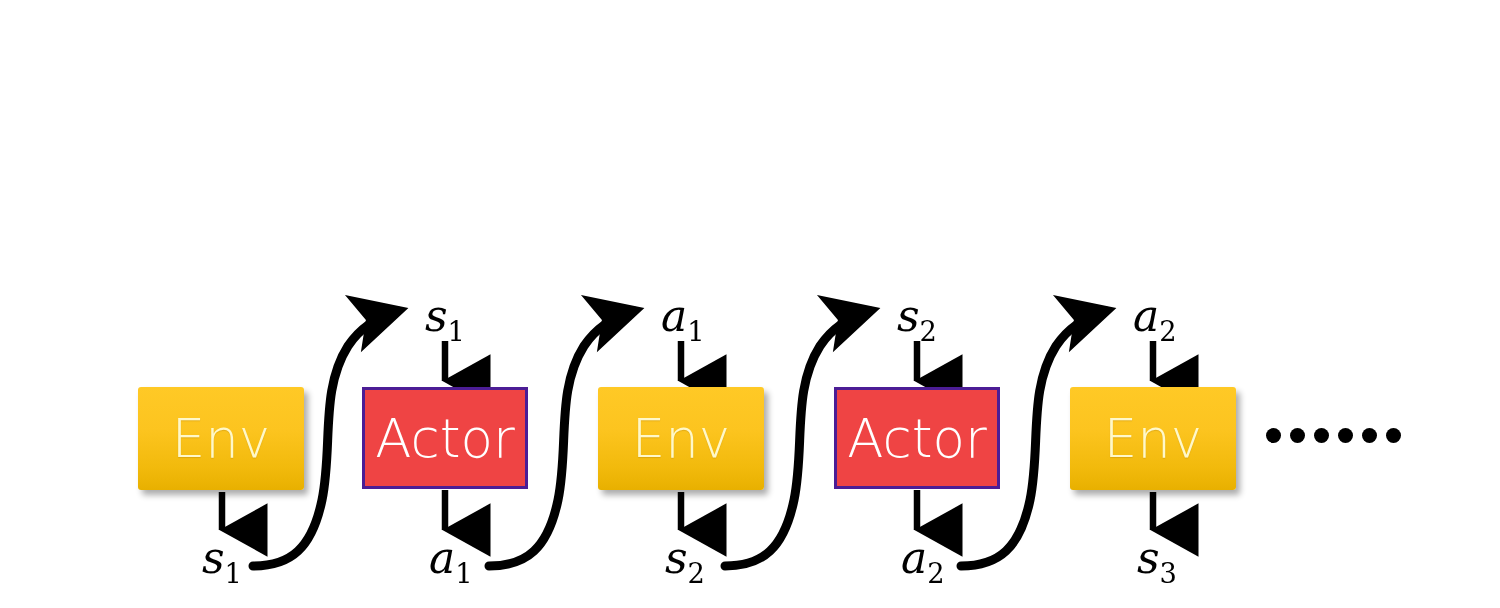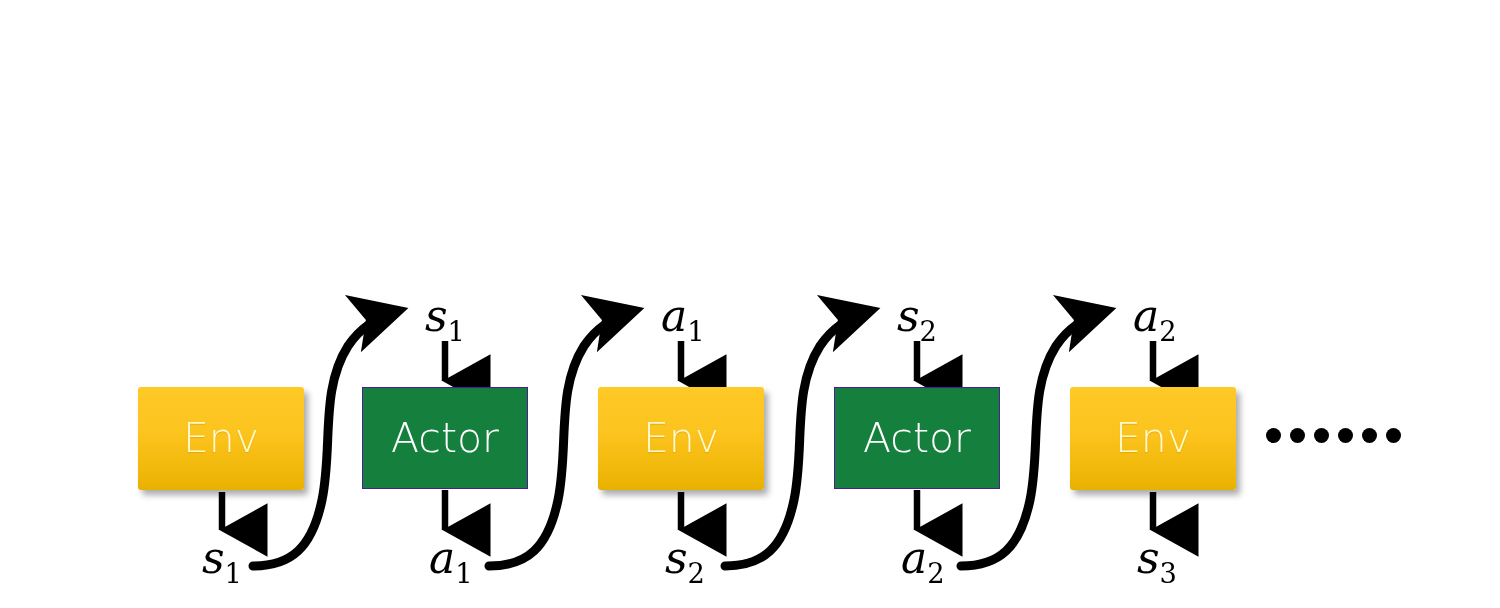--- a/index.html
+++ b/index.html
@@ -46,37 +46,37 @@
   .node-box {
     position: absolute;
     display: flex;
     align-items: center;
     justify-content: center;
     box-sizing: border-box;
   }
   .node-box .node-label {
     font-family: "DejaVu Sans", "Liberation Sans", sans-serif;
     font-weight: 300;
-    font-size: 41px;
+    font-size: 53px;
     line-height: 1;
     white-space: nowrap;
     user-select: none;
   }
   .node-env {
     background: linear-gradient(180deg, #FFC926 0%, #FCC41F 42%, #F2BA0C 78%, #E8B000 100%);
     border-radius: 3px;
     box-shadow: 4px 5px 6px rgba(0,0,0,0.33);
   }
   .node-env .node-label {
     color: #FFF8C9;
     text-shadow: 0 1px 1px rgba(160,110,0,0.28);
   }
   .node-actor {
-    background: #15803d;
-    border: 1px solid #4c1d95;
+    background: #ef4444;
+    border: 3px solid #4c1d95;
     border-radius: 0;
   }
   .node-actor .node-label {
     color: #FFFFFF;
   }
 
   
   #ellipsis {
     position: absolute;
     left: 1266px;

